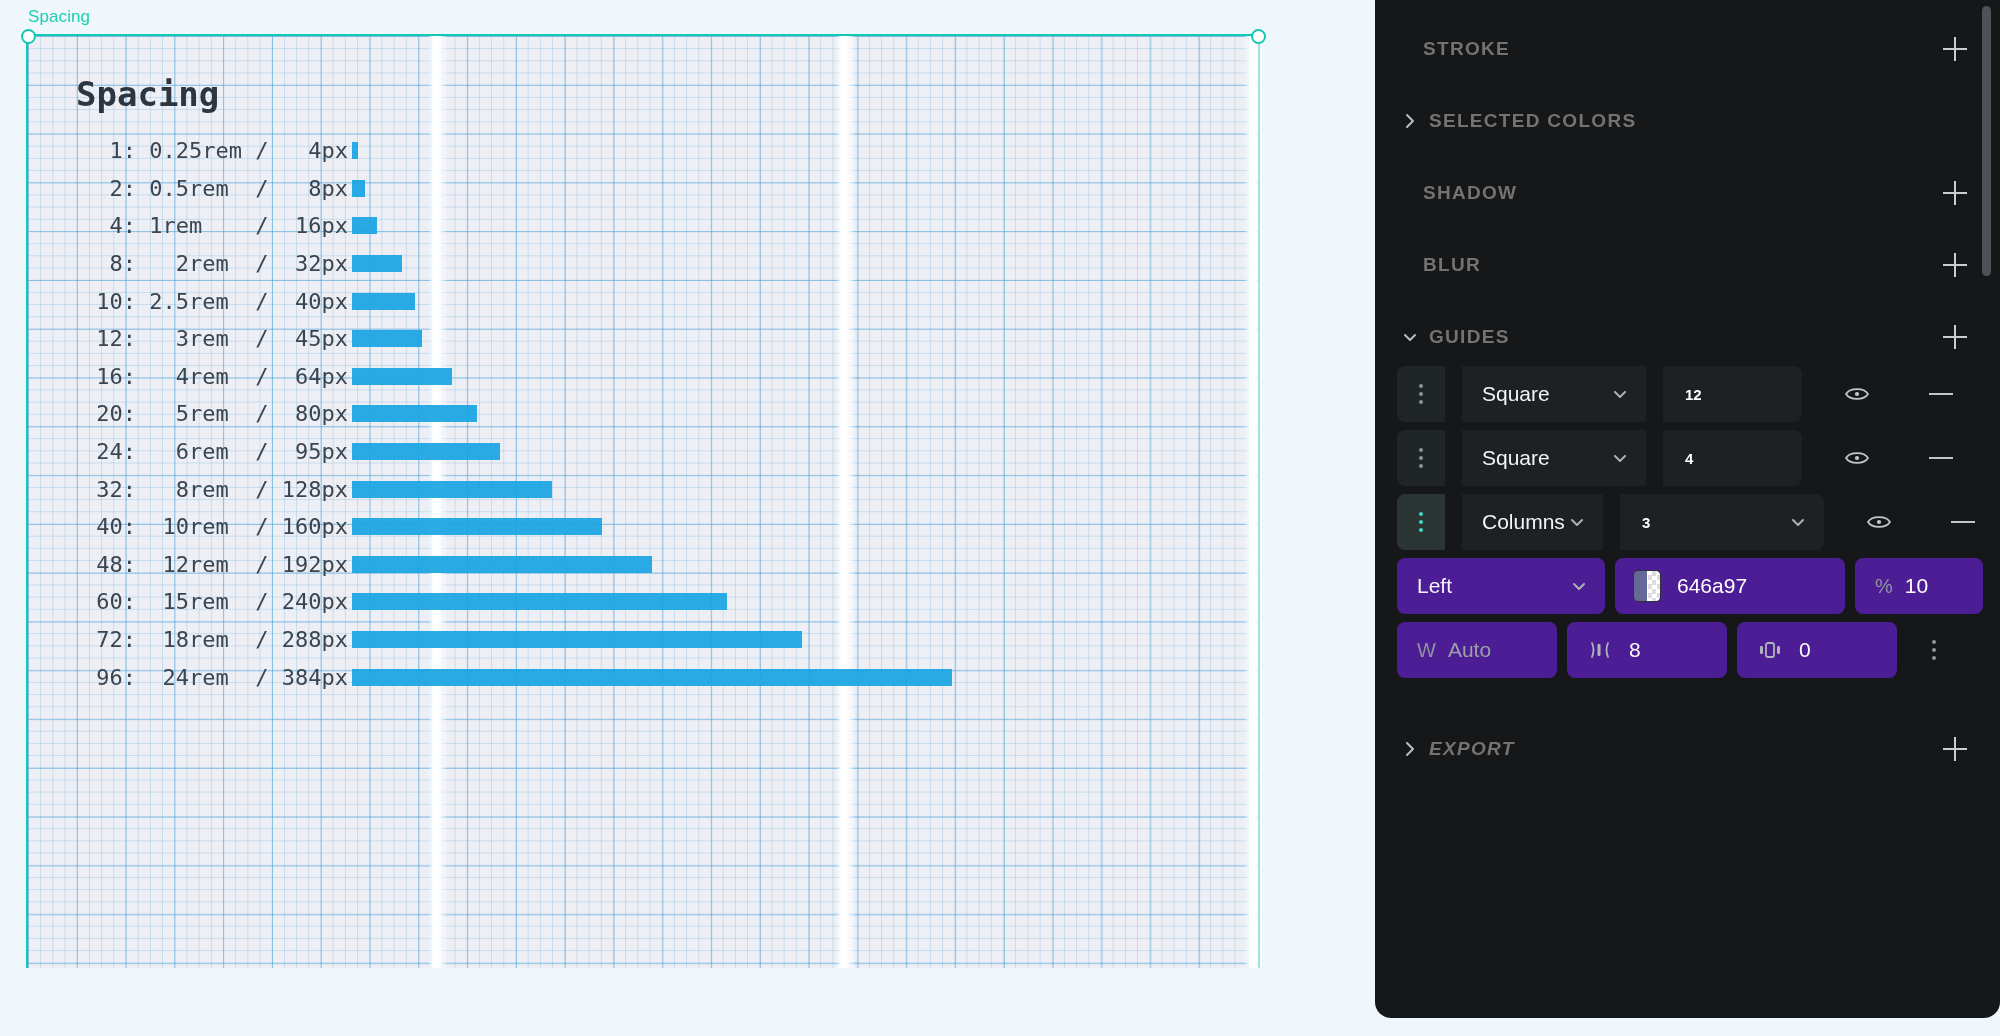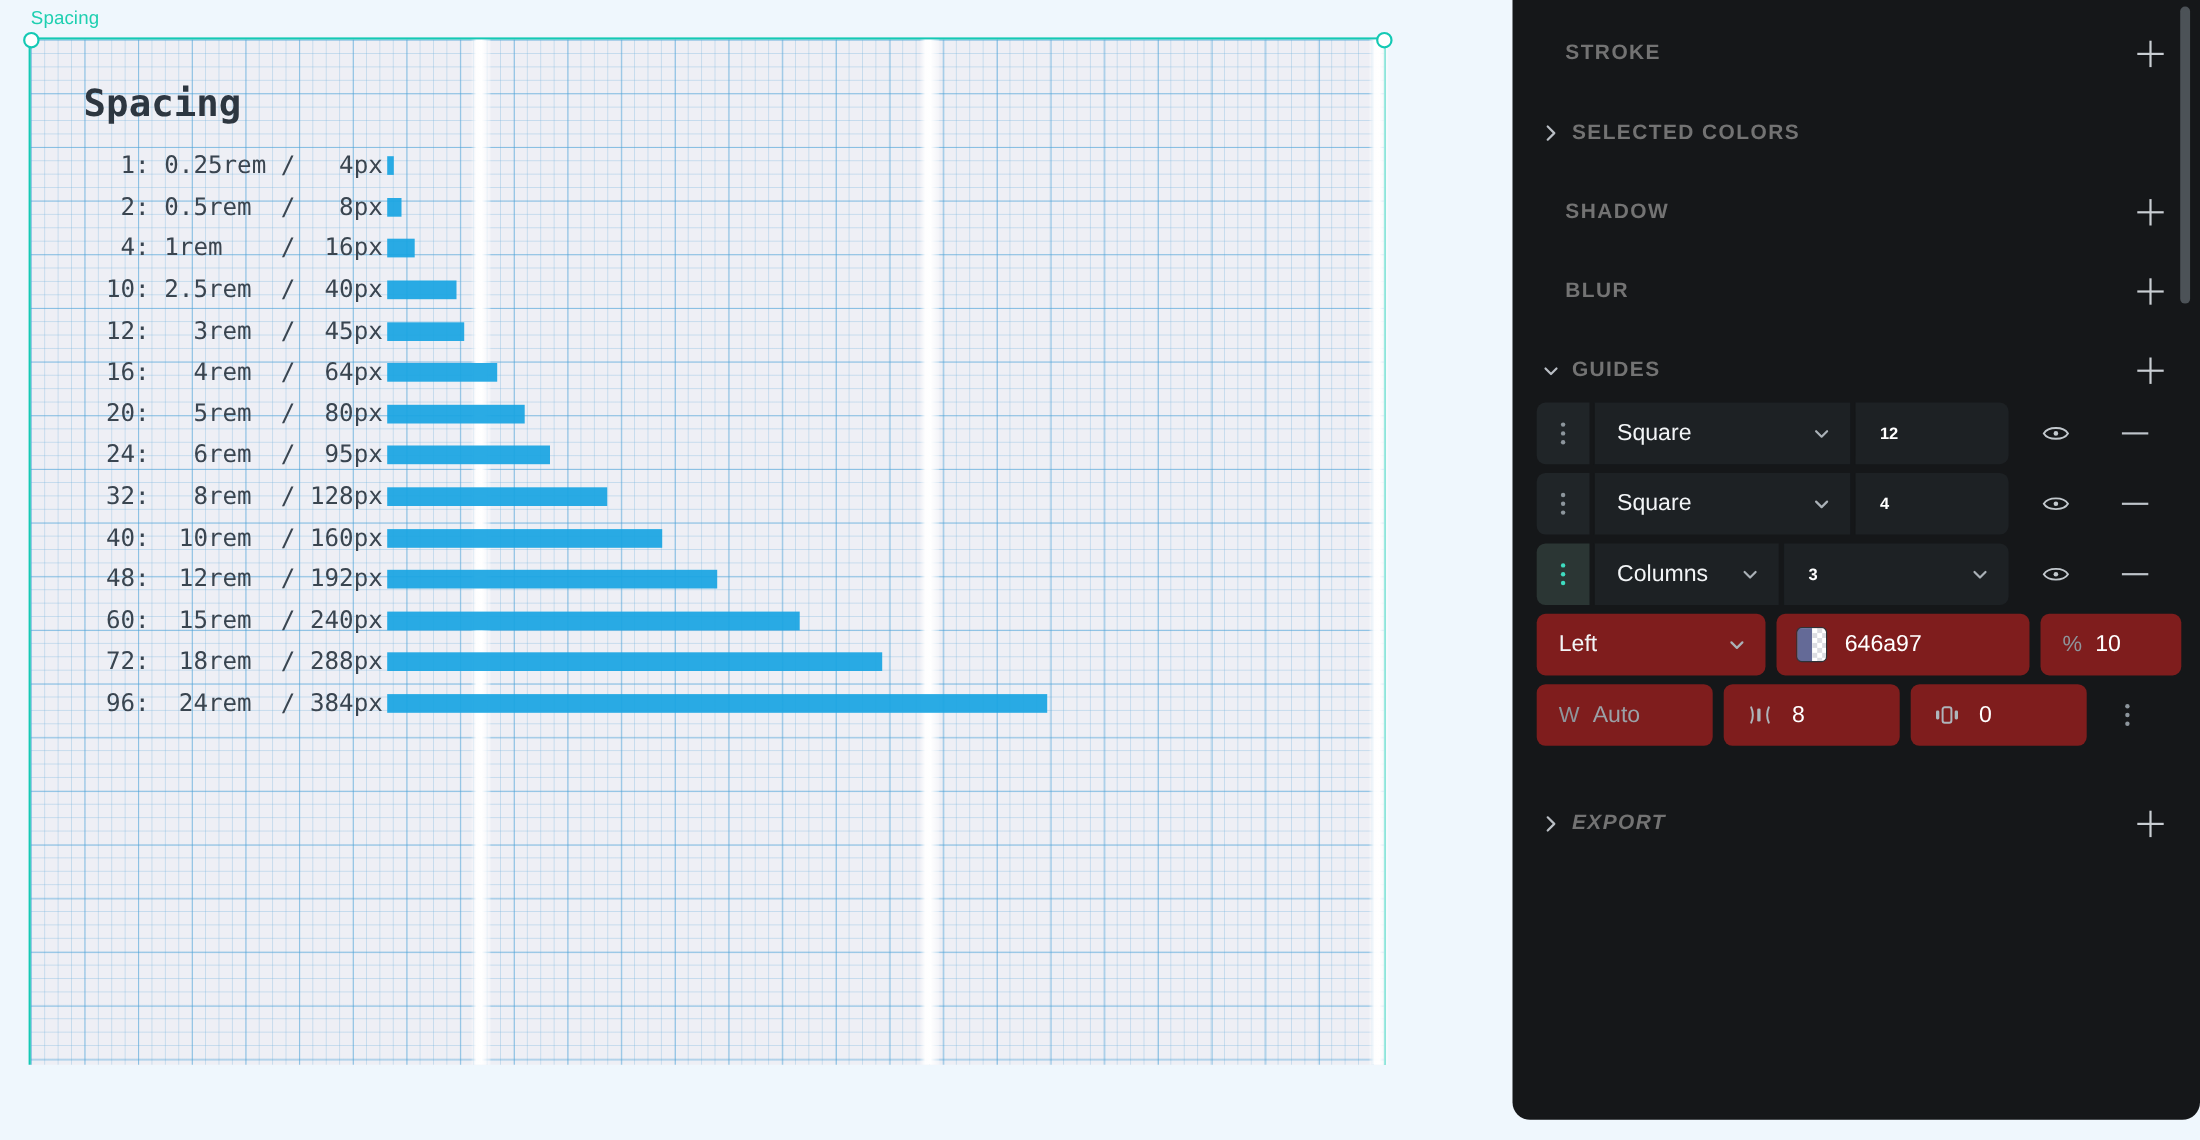--- a/index.html
+++ b/index.html
@@ -211,21 +211,21 @@
   .plus::after  { top: 50%; left: 3px;  height: 2px; width: 24px; transform: translateY(-50%); }
 
   
   #guides-list { padding: 6px 0 0 0; }
 
   .guide-row {
     display: flex;
     align-items: stretch;
     height: 56px;
     margin: 0 30px 8px 22px;
-    gap: 4px;
+    gap: 16px;
   }
 
   .drag-cell {
     width: 48px;
     background: #202528;
     border-radius: 8px 0 0 8px;
     display: flex;
     align-items: center;
     justify-content: center;
     flex: 0 0 48px;
@@ -291,21 +291,21 @@
   
   .settings-row {
     display: flex;
     align-items: stretch;
     height: 56px;
     margin: 8px 30px 0 22px;
     gap: 10px;
   }
 
   .field {
-    background: #7f1d1d;
+    background: #4c1d95;
     border-radius: 8px;
     display: flex;
     align-items: center;
     padding: 0 14px 0 20px;
   }
   .f-align { flex: 0 0 208px; }
   .f-color { flex: 0 0 230px; padding-left: 18px; }
   .f-opacity { flex: 0 0 128px; padding-left: 20px; }
   .f-width { flex: 0 0 160px; padding-left: 20px; }
   .f-gutter { flex: 0 0 160px; padding-left: 16px; }
@@ -388,20 +388,26 @@
                 <div class="bar" style="width: 12.5px; background: rgb(26, 165, 226); opacity: 0.93;"></div>
               </div>
             </div>
             <div class="row">
               <div class="row-label">  4: 1rem    /  16px</div>
               <div class="bar-wrap">
                 <div class="bar" style="width: 25px; background: rgb(26, 165, 226); opacity: 0.93;"></div>
               </div>
             </div>
             <div class="row">
+              <div class="row-label">  8:   2rem  /  32px</div>
+              <div class="bar-wrap">
+                <div class="bar" style="width: 50px; background: rgb(26, 165, 226); opacity: 0.93;"></div>
+              </div>
+            </div>
+            <div class="row">
               <div class="row-label"> 10: 2.5rem  /  40px</div>
               <div class="bar-wrap">
                 <div class="bar" style="width: 62.5px; background: rgb(26, 165, 226); opacity: 0.93;"></div>
               </div>
             </div>
             <div class="row">
               <div class="row-label"> 12:   3rem  /  45px</div>
               <div class="bar-wrap">
                 <div class="bar" style="width: 70.3125px; background: rgb(26, 165, 226); opacity: 0.93;"></div>
               </div>

